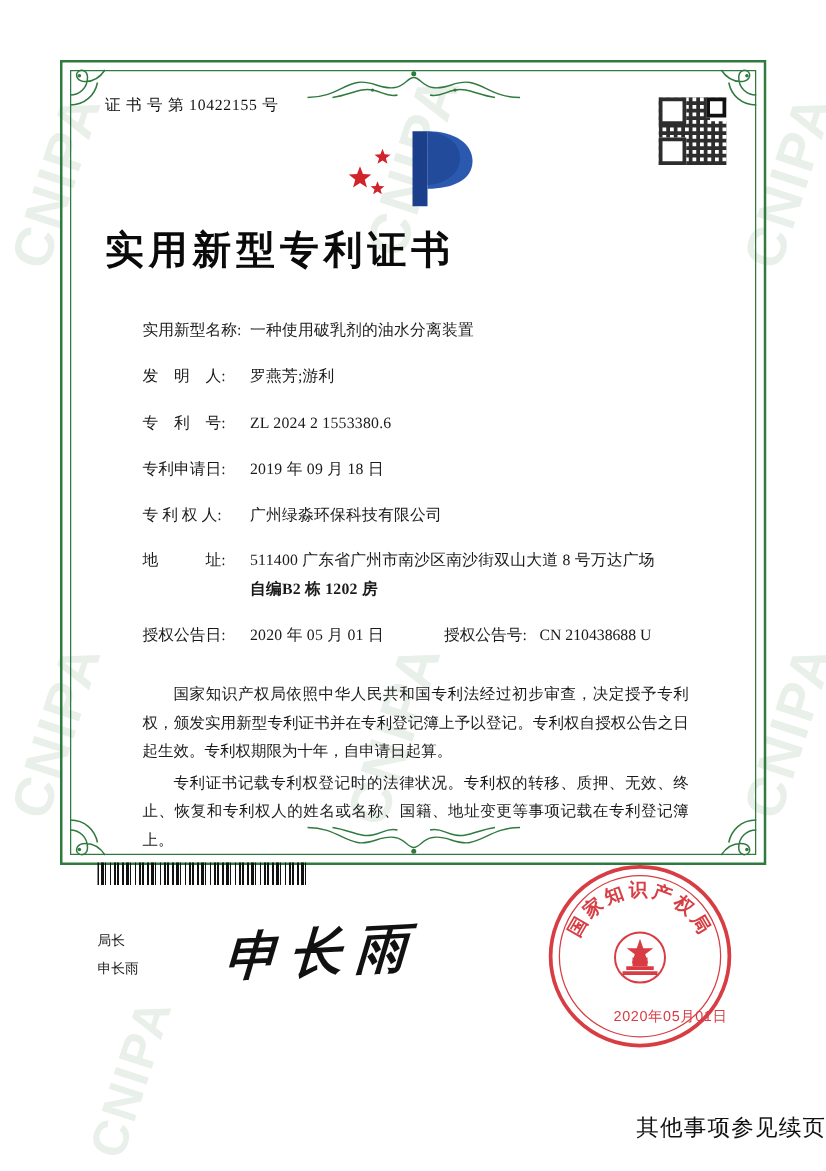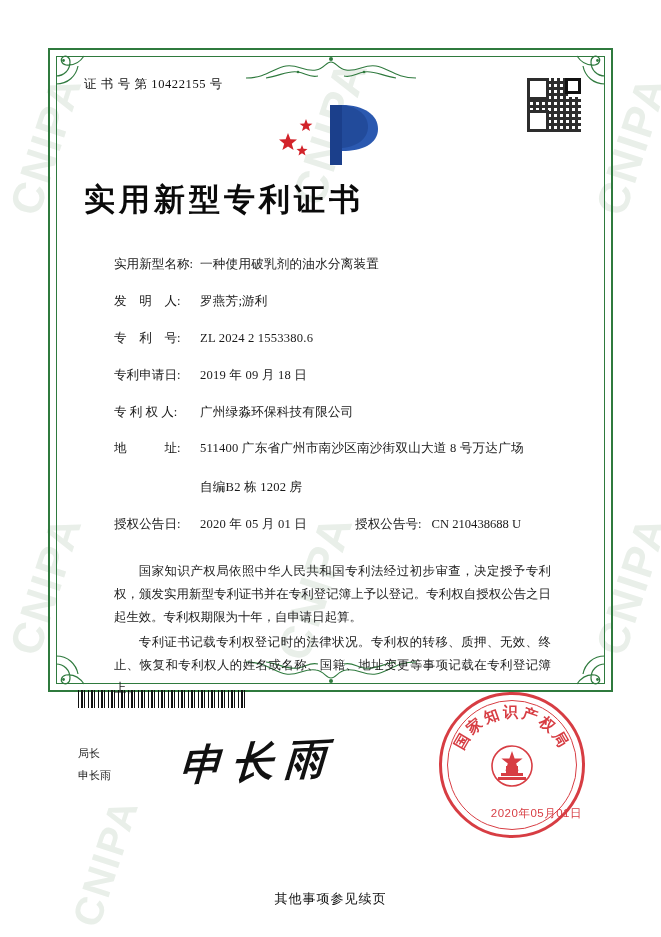--- a/index.html
+++ b/index.html
@@ -171,22 +171,23 @@
     flex: 0 0 86px;
     letter-spacing: 0px;
     white-space: nowrap;
   }
   .value {
     flex: 1;
     letter-spacing: 0.2px;
   }
   .value .sub {
     display: block;
-    margin-top: 20px;
+    margin-top: 4px;
     margin-left: 0;
+    font-weight: bold;
   }
   .row.two .value { flex: 0 0 auto; }
   .row.two .label2 {
     margin-left: 48px;
     white-space: nowrap;
   }
   .row.two .value2 { margin-left: 10px; }
 
   .paras {
     margin-top: 26px;
@@ -286,22 +287,22 @@
     left: 0; right: 0;
     bottom: 28px;
     text-align: center;
     font-size: 12px;
   }
 
   .footnote {
     position: absolute;
     left: 0; right: 0;
     top: 890px;
-    text-align: center;
-    font-size: 13px;
+    text-align: right;
+    font-size: 18px;
     letter-spacing: 1px;
     z-index: 3;
     color: #111;
   }
 </style>
 </head>
 <body>
 
 <div class="wm wm-1">CNIPA</div>
 <div class="wm wm-2">CNIPA</div>

